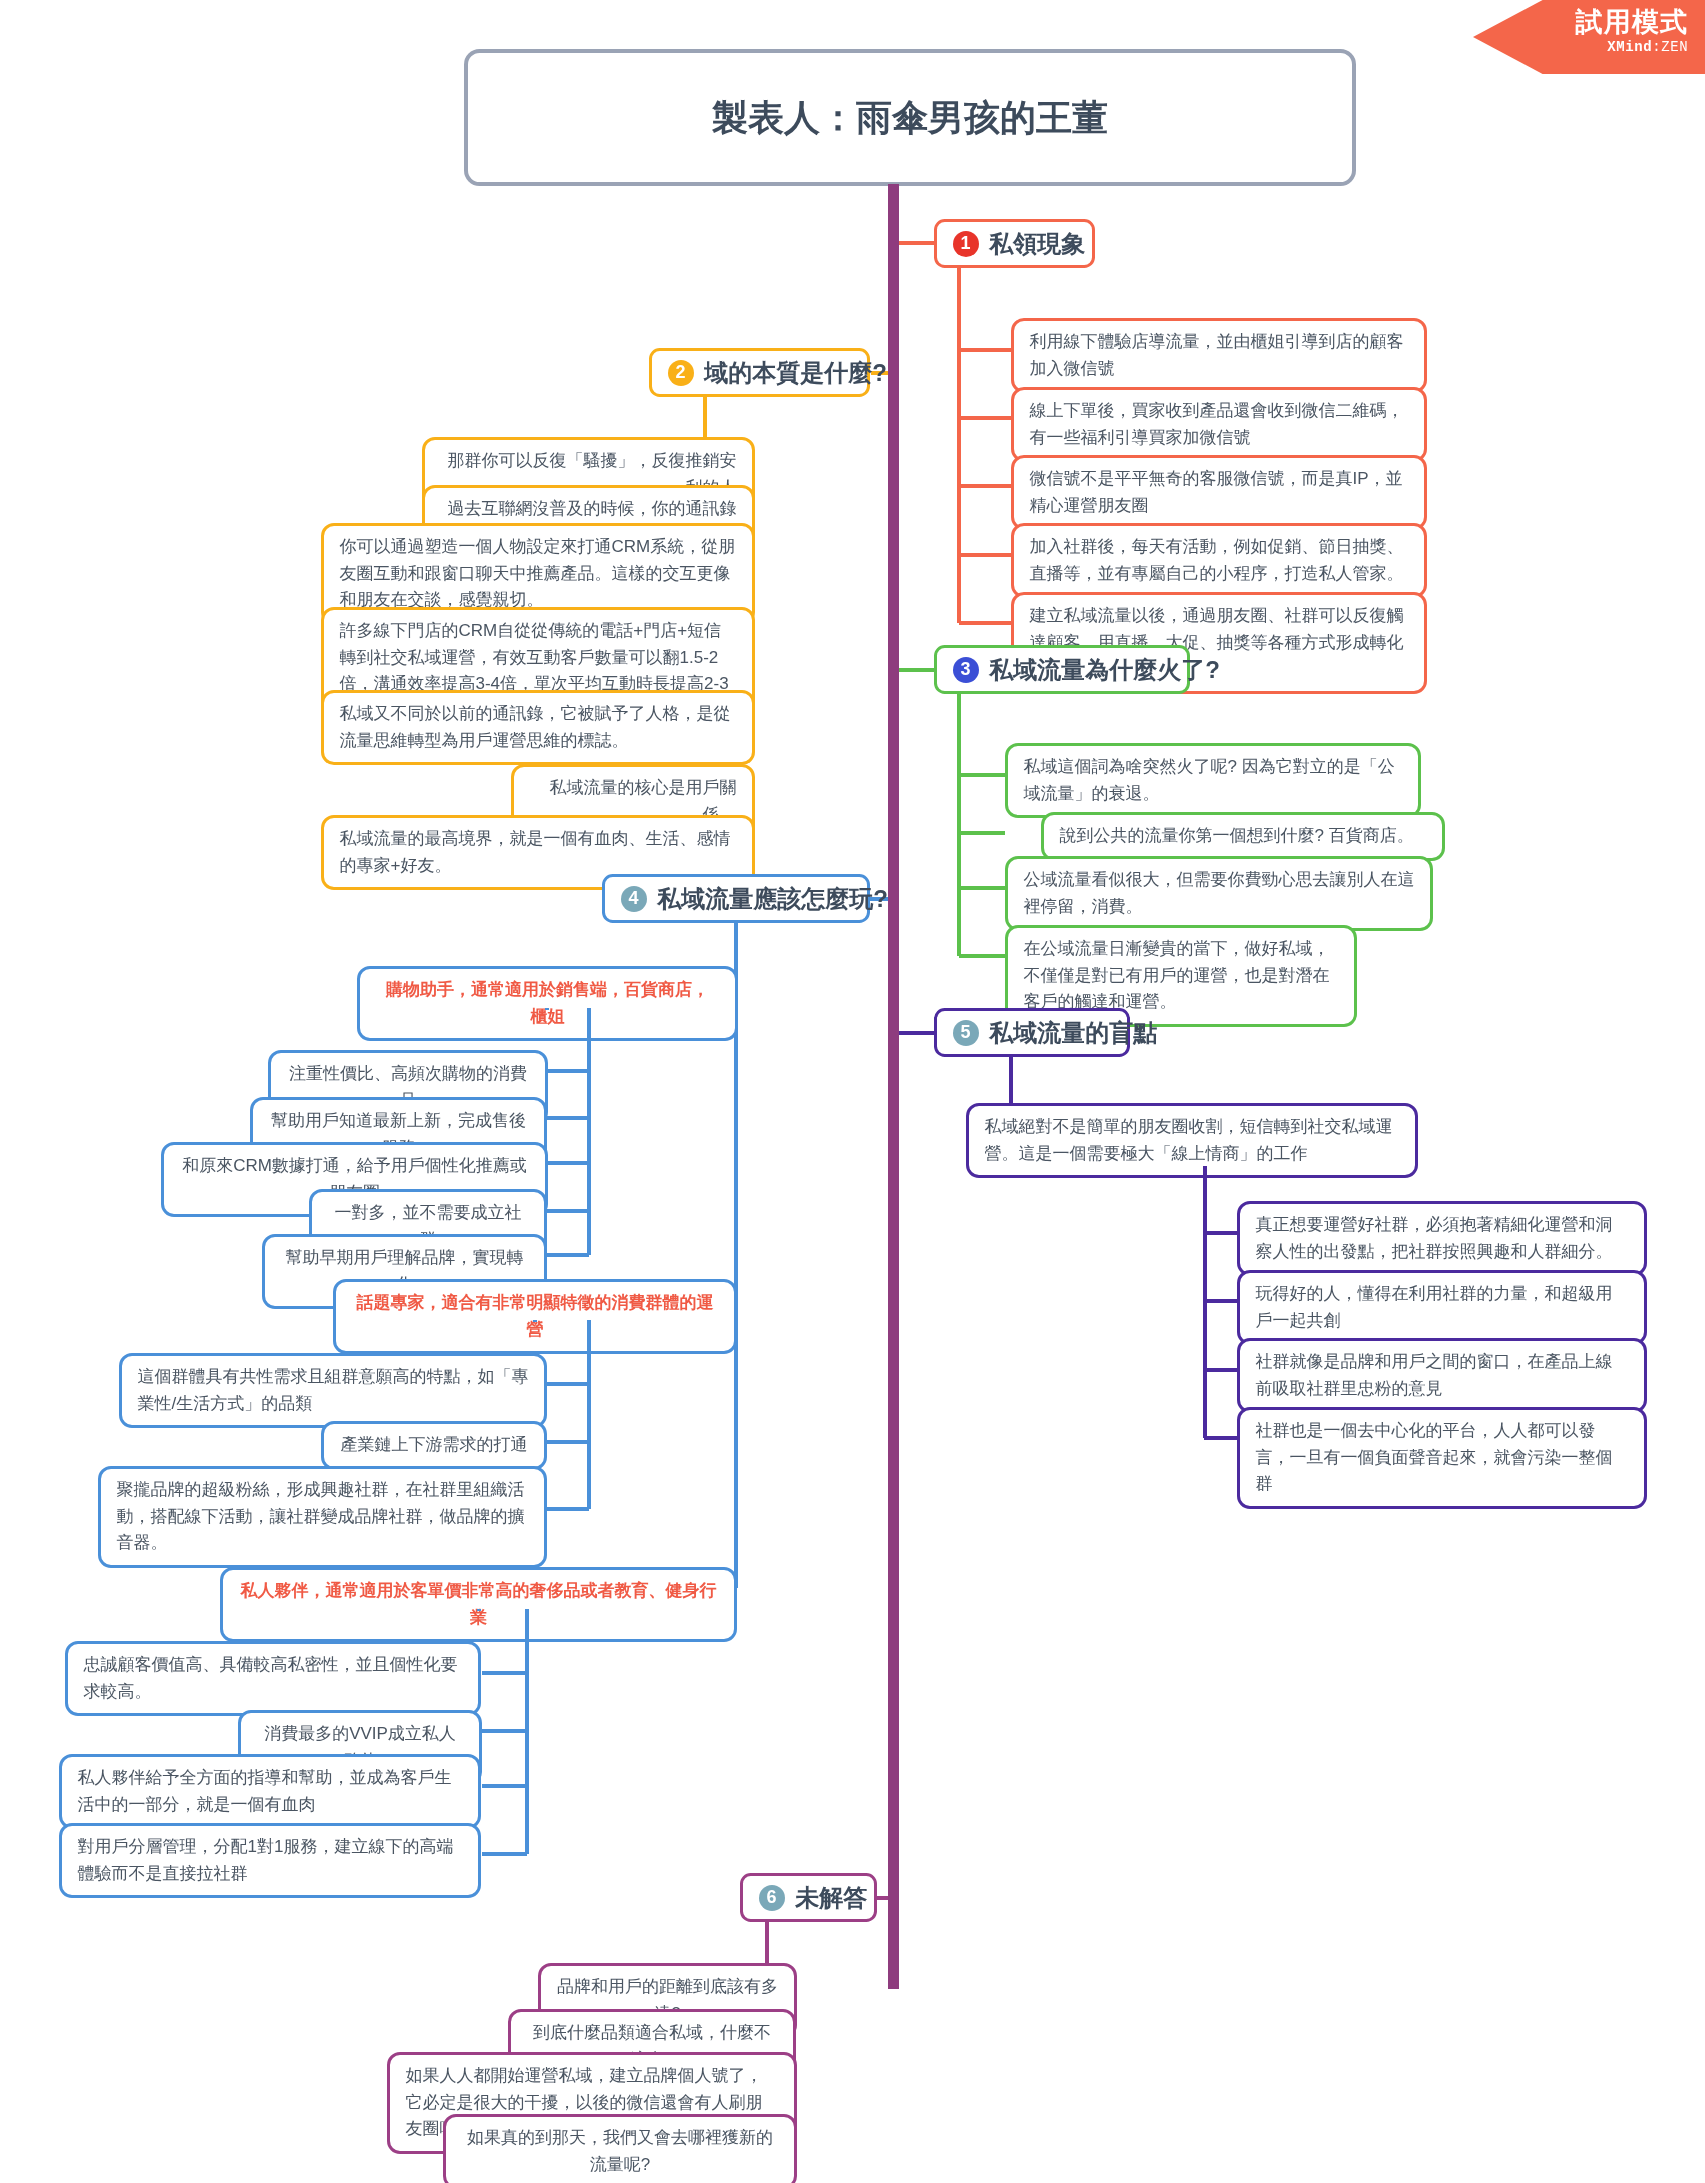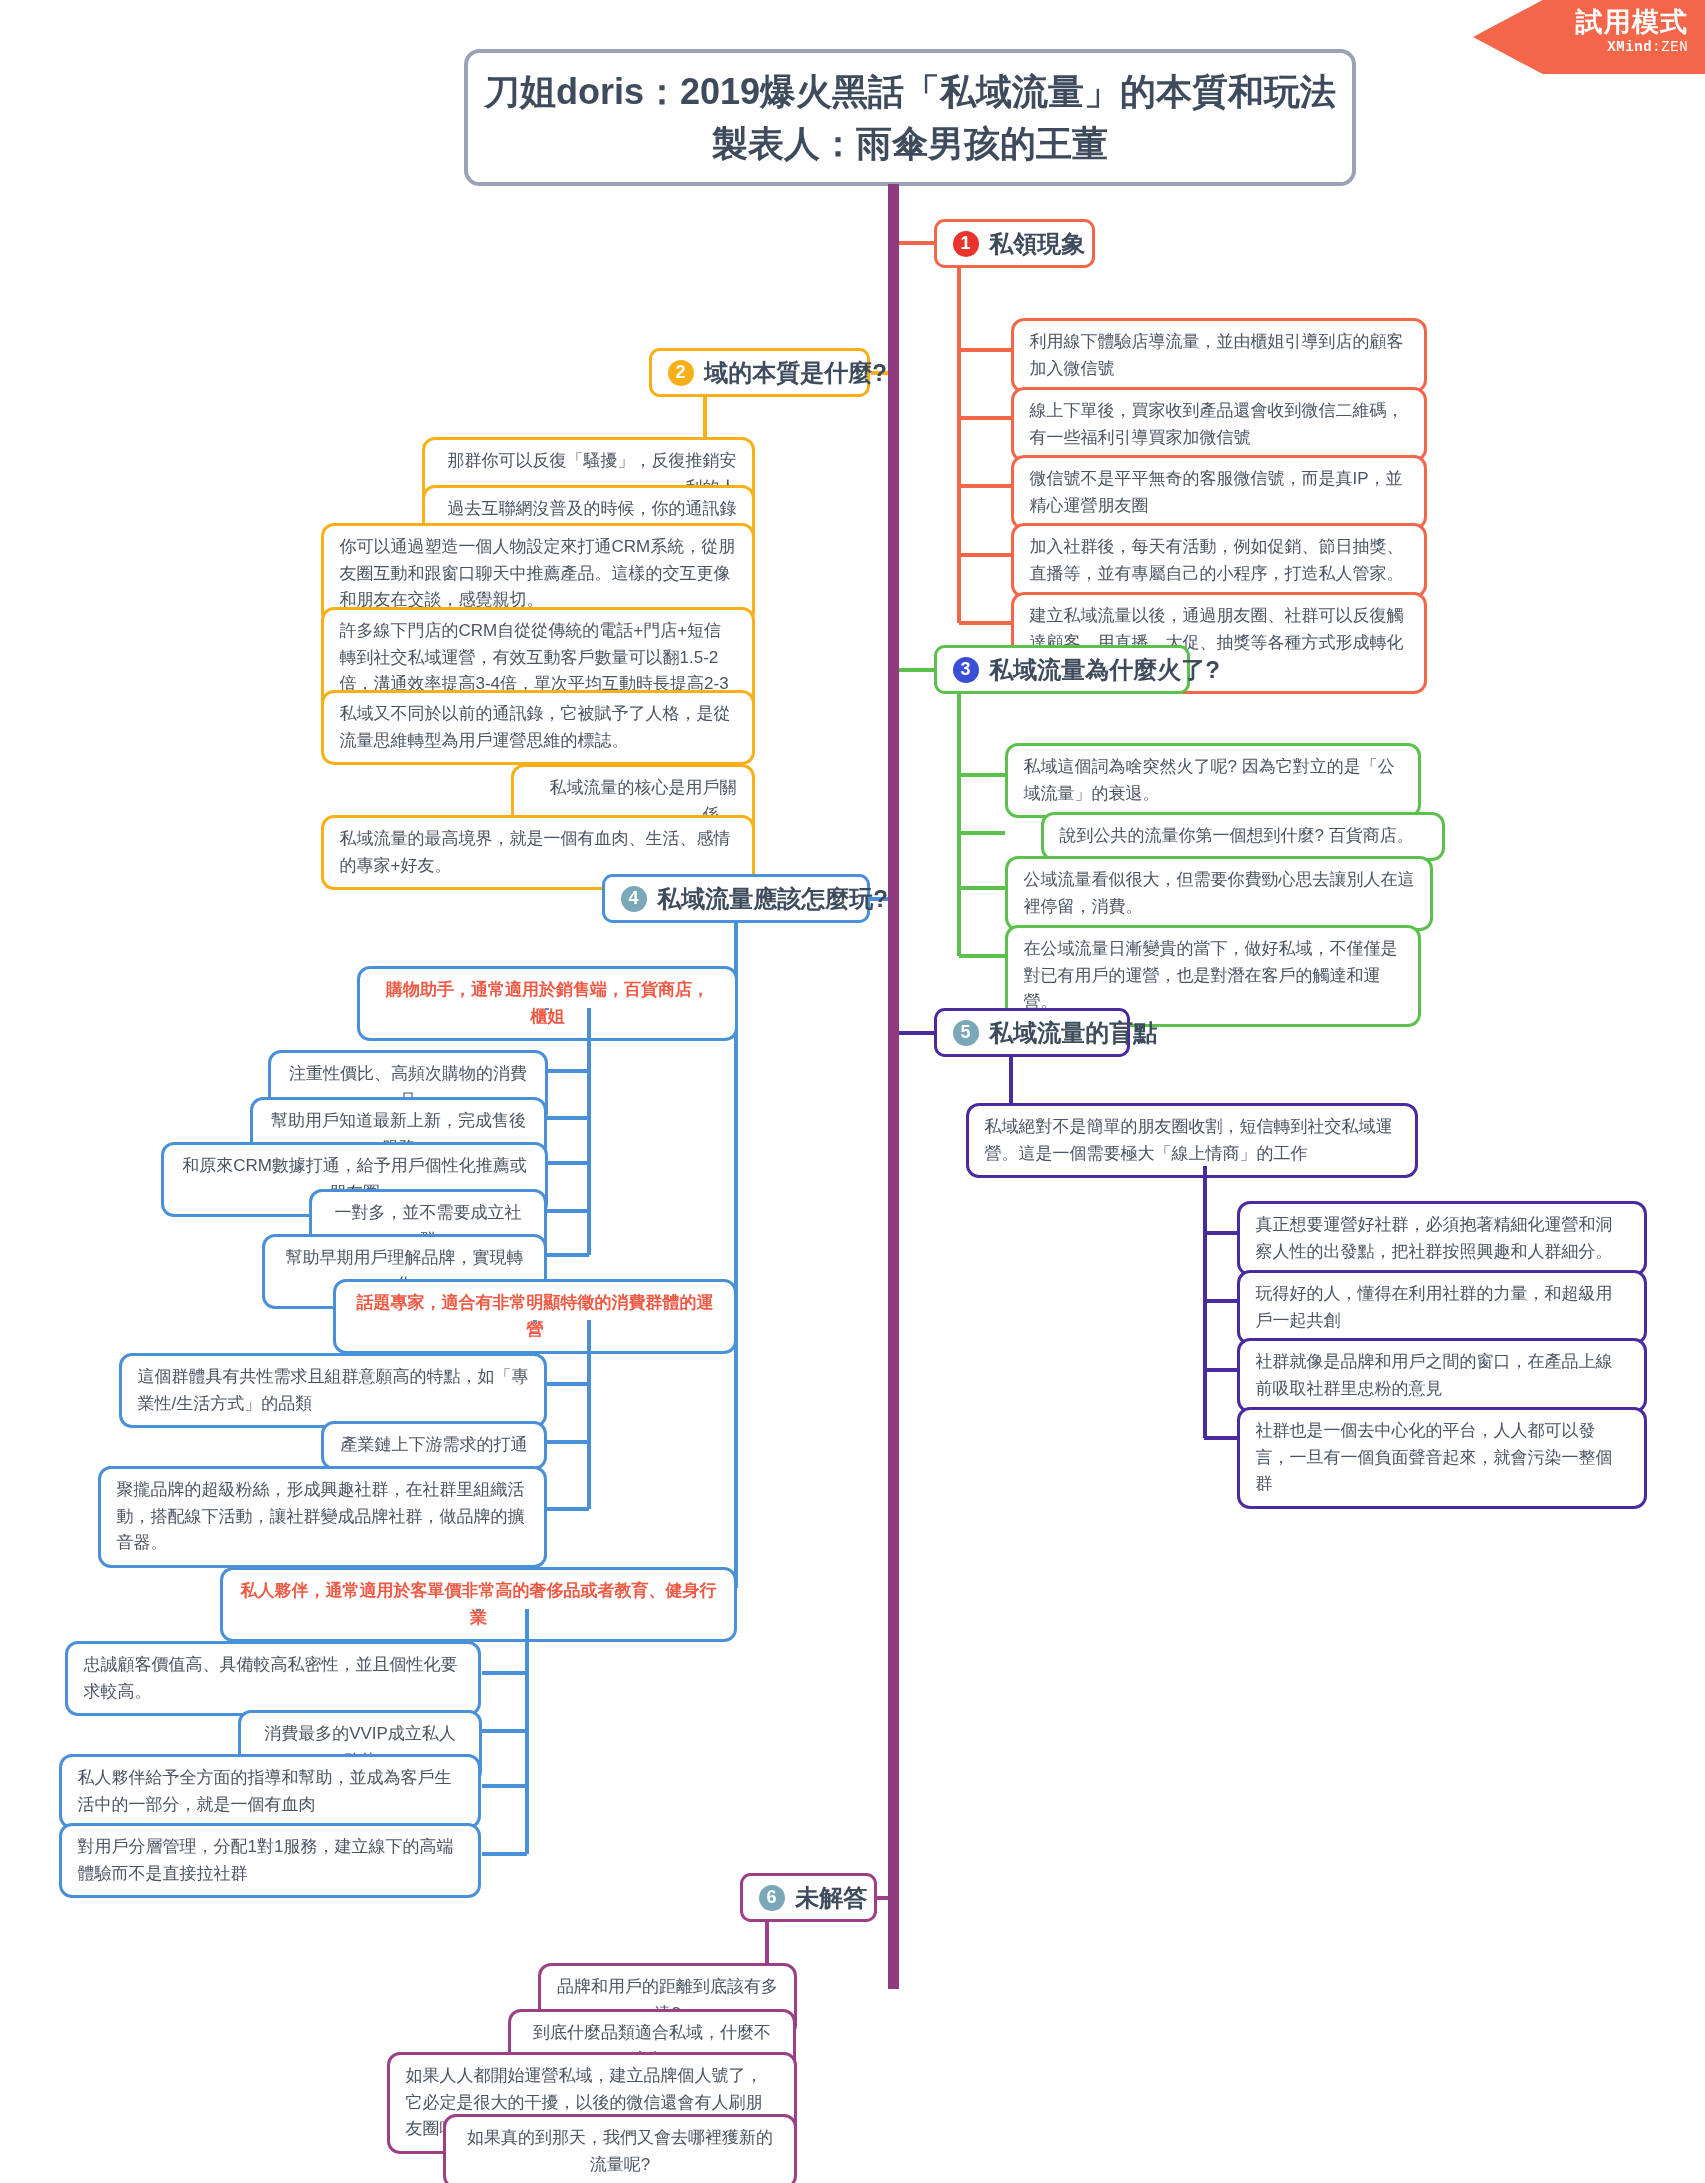--- a/index.html
+++ b/index.html
@@ -79,21 +79,20 @@
 
 <div id="canvas">
 
   <div class="trial-badge">
     <div class="t1">試用模式</div>
     <div class="t2"><span>XMind</span><em>:ZEN</em></div>
   </div>
 
   <div class="root">
     <div class="root-title">
-      <div>刀姐doris：2019爆火黑話「私域流量」的本質和玩法</div>
       <div>製表人：雨傘男孩的王董</div>
     </div>
   </div>
   <div class="trunk"></div>
 
   <div id="nodes">
       <div class="conn" style="left: 899px; top: 241px; width: 35px; height: 4.2px; background: rgb(244, 102, 74);"></div>
       <div class="node-head" style="left: 934px; top: 219px; width: 161px; height: 49px; border-color: rgb(244, 102, 74);">
         <div class="num" style="background: rgb(232, 52, 42);">1</div>
         <div class="htxt">私領現象</div>
@@ -134,21 +133,21 @@
         <div class="num" style="background: rgb(59, 79, 214);">3</div>
         <div class="htxt">私域流量為什麼火了?</div>
       </div>
       <div class="conn" style="left: 957px; top: 694px; width: 3.6px; height: 262px; background: rgb(92, 193, 76);"></div>
       <div class="leaf" style="left: 1005px; top: 743px; width: 416px; min-height: 62px; border-color: rgb(92, 193, 76);">私域這個詞為啥突然火了呢? 因為它對立的是「公域流量」的衰退。</div>
       <div class="conn" style="left: 959px; top: 773px; width: 46px; height: 3.6px; background: rgb(92, 193, 76);"></div>
       <div class="leaf" style="left: 1005px; top: 812px; width: 404px; min-height: 42px; border-color: rgb(92, 193, 76); margin-left: 36px;">說到公共的流量你第一個想到什麼? 百貨商店。</div>
       <div class="conn" style="left: 959px; top: 831px; width: 46px; height: 3.6px; background: rgb(92, 193, 76);"></div>
       <div class="leaf" style="left: 1005px; top: 856px; width: 428px; min-height: 62px; border-color: rgb(92, 193, 76);">公域流量看似很大，但需要你費勁心思去讓別人在這裡停留，消費。</div>
       <div class="conn" style="left: 959px; top: 886px; width: 46px; height: 3.6px; background: rgb(92, 193, 76);"></div>
-      <div class="leaf" style="left: 1005px; top: 925px; width: 416px; min-height: 62px; border-color: rgb(92, 193, 76);">在公域流量日漸變貴的當下，做好私域，不僅僅是對已有用戶的運營，也是對潛在客戶的觸達和運營。</div>
+      <div class="leaf" style="left: 1005px; top: 925px; width: 352px; min-height: 62px; border-color: rgb(92, 193, 76);">在公域流量日漸變貴的當下，做好私域，不僅僅是對已有用戶的運營，也是對潛在客戶的觸達和運營。</div>
       <div class="conn" style="left: 959px; top: 954px; width: 46px; height: 3.6px; background: rgb(92, 193, 76);"></div>
       <div class="conn" style="left: 870px; top: 897px; width: 18.4px; height: 4.2px; background: rgb(74, 144, 217);"></div>
       <div class="node-head" style="left: 602px; top: 874px; width: 268px; height: 49px; border-color: rgb(74, 144, 217);">
         <div class="num" style="background: rgb(122, 168, 184);">4</div>
         <div class="htxt">私域流量應該怎麼玩?</div>
       </div>
       <div class="conn" style="left: 734px; top: 923px; width: 3.6px; height: 12px; background: rgb(74, 144, 217);"></div>
       <div class="conn" style="left: 734px; top: 923px; width: 3.6px; height: 665px; background: rgb(74, 144, 217);"></div>
       <div class="leaf red-text" style="left: 357px; top: 966px; width: 381px; min-height: 42px; border-color: rgb(74, 144, 217); justify-content: center; text-align: center;">購物助手，通常適用於銷售端，百貨商店， 櫃姐</div>
       <div class="conn" style="left: 737px; top: 985px; height: 3.6px; background: rgb(74, 144, 217);"></div>

